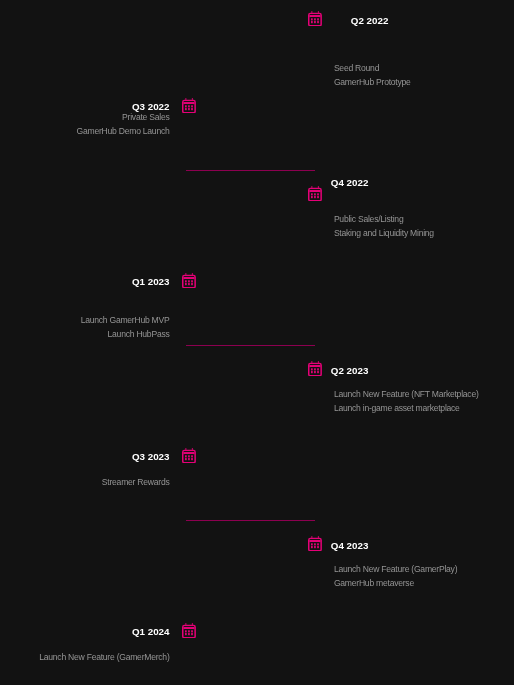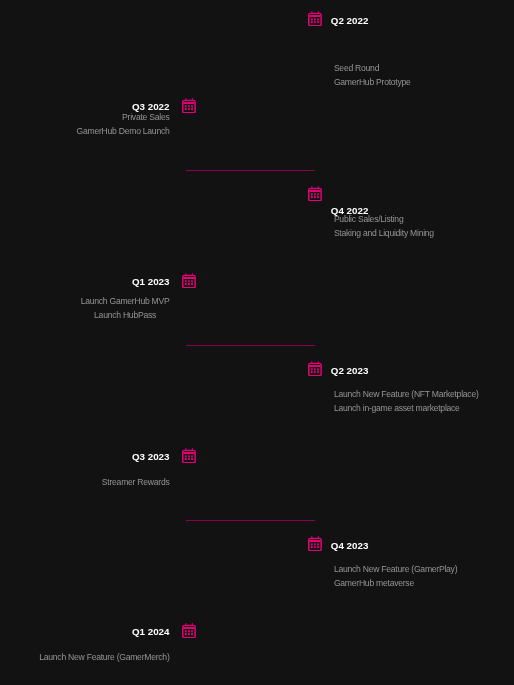--- a/index.html
+++ b/index.html
@@ -51,21 +51,21 @@
           <rect x="12.5" y="29.8" width="46" height="37.8" fill="#121212"></rect>
           <g fill="#e50077">
             <rect x="15.4" y="34.8" width="8.8" height="11" rx="1.8"></rect>
             <rect x="31.1" y="34.8" width="8.8" height="11" rx="1.8"></rect>
             <rect x="46.8" y="34.8" width="8.8" height="11" rx="1.8"></rect>
             <rect x="15.4" y="48.2" width="8.8" height="11.2" rx="1.8"></rect>
             <rect x="31.1" y="48.2" width="8.8" height="11.2" rx="1.8"></rect>
             <rect x="46.8" y="48.2" width="8.8" height="11.2" rx="1.8"></rect>
           </g>
         </svg></span>
-    <div class="rm-title" style="top: 16.4px; color: rgb(255, 255, 255);">Q2 2022</div>
+    <div class="rm-title" style="top: 16.4px; color: rgb(255, 255, 255); margin-left: 20px;">Q2 2022</div>
     <ul class="rm-list" style="top: 36.85px;">
         <li style="color: rgb(149, 149, 149); margin-top: 24px;">Seed Round</li>
         <li style="color: rgb(149, 149, 149);">GamerHub Prototype</li>
       </ul>
   </div>
     <div class="rm-entry left">
     <span class="cal-icon" style="top: 97.9px;"><svg viewBox="0 0 71 76" width="13.9" height="15.6" preserveAspectRatio="none">
           <g fill="none" stroke="#e50077">
             <path d="M19.8 0.8 V12" stroke-width="4.2" stroke-linecap="round"></path>
             <path d="M53 0.8 V12" stroke-width="4.2" stroke-linecap="round"></path>
@@ -101,21 +101,21 @@
           <rect x="12.5" y="29.8" width="46" height="37.8" fill="#121212"></rect>
           <g fill="#e50077">
             <rect x="15.4" y="34.8" width="8.8" height="11" rx="1.8"></rect>
             <rect x="31.1" y="34.8" width="8.8" height="11" rx="1.8"></rect>
             <rect x="46.8" y="34.8" width="8.8" height="11" rx="1.8"></rect>
             <rect x="15.4" y="48.2" width="8.8" height="11.2" rx="1.8"></rect>
             <rect x="31.1" y="48.2" width="8.8" height="11.2" rx="1.8"></rect>
             <rect x="46.8" y="48.2" width="8.8" height="11.2" rx="1.8"></rect>
           </g>
         </svg></span>
-    <div class="rm-title" style="top: 206px; color: rgb(255, 255, 255);">Q4 2022</div>
+    <div class="rm-title" style="top: 178px; color: rgb(255, 255, 255);">Q4 2022</div>
     <ul class="rm-list" style="top: 211.85px;">
         <li style="color: rgb(149, 149, 149);">Public Sales/Listing</li>
         <li style="color: rgb(149, 149, 149);">Staking and Liquidity Mining</li>
       </ul>
   </div>
     <div class="rm-entry left">
     <span class="cal-icon" style="top: 272.9px;"><svg viewBox="0 0 71 76" width="13.9" height="15.6" preserveAspectRatio="none">
           <g fill="none" stroke="#e50077">
             <path d="M19.8 0.8 V12" stroke-width="4.2" stroke-linecap="round"></path>
             <path d="M53 0.8 V12" stroke-width="4.2" stroke-linecap="round"></path>
@@ -127,21 +127,21 @@
           <g fill="#e50077">
             <rect x="15.4" y="34.8" width="8.8" height="11" rx="1.8"></rect>
             <rect x="31.1" y="34.8" width="8.8" height="11" rx="1.8"></rect>
             <rect x="46.8" y="34.8" width="8.8" height="11" rx="1.8"></rect>
             <rect x="15.4" y="48.2" width="8.8" height="11.2" rx="1.8"></rect>
             <rect x="31.1" y="48.2" width="8.8" height="11.2" rx="1.8"></rect>
             <rect x="46.8" y="48.2" width="8.8" height="11.2" rx="1.8"></rect>
           </g>
         </svg></span>
     <div class="rm-title" style="top: 276.5px; color: rgb(255, 255, 255);">Q1 2023</div>
-    <ul class="rm-list" style="top: 294px; text-align: center;">
+    <ul class="rm-list" style="top: 313px;">
         <li style="color: rgb(149, 149, 149);">Launch GamerHub MVP</li>
         <li style="color: rgb(149, 149, 149);">Launch HubPass</li>
       </ul>
   </div>
     <div class="rm-entry right">
     <span class="cal-icon" style="top: 360.8px;"><svg viewBox="0 0 71 76" width="13.9" height="15.6" preserveAspectRatio="none">
           <g fill="none" stroke="#e50077">
             <path d="M19.8 0.8 V12" stroke-width="4.2" stroke-linecap="round"></path>
             <path d="M53 0.8 V12" stroke-width="4.2" stroke-linecap="round"></path>
             <rect x="3.85" y="12.5" width="63.3" height="59.8" rx="8" stroke-width="7.7"></rect>

